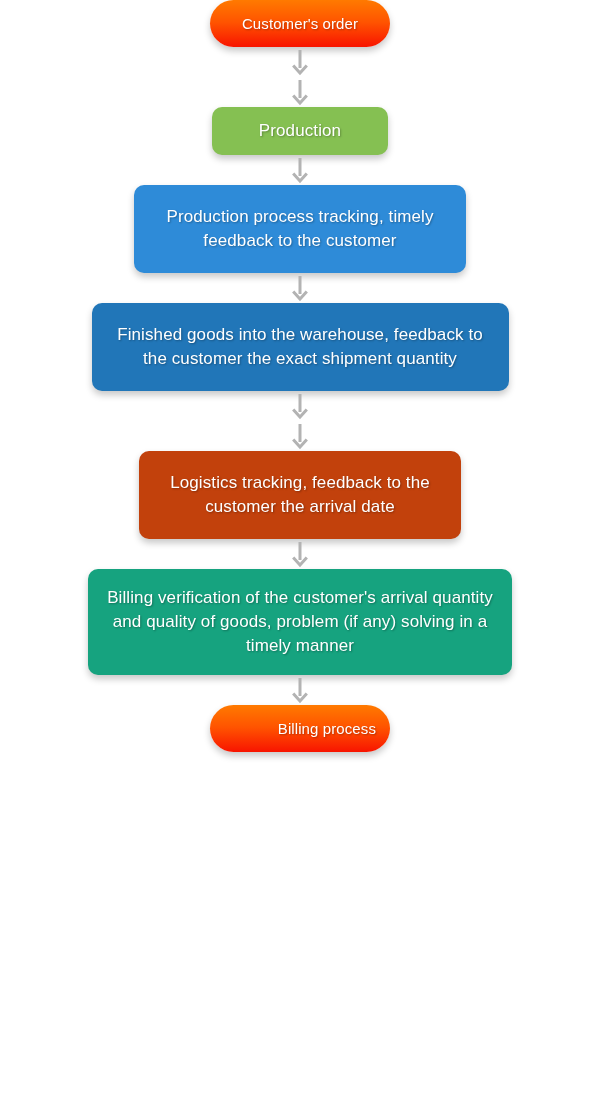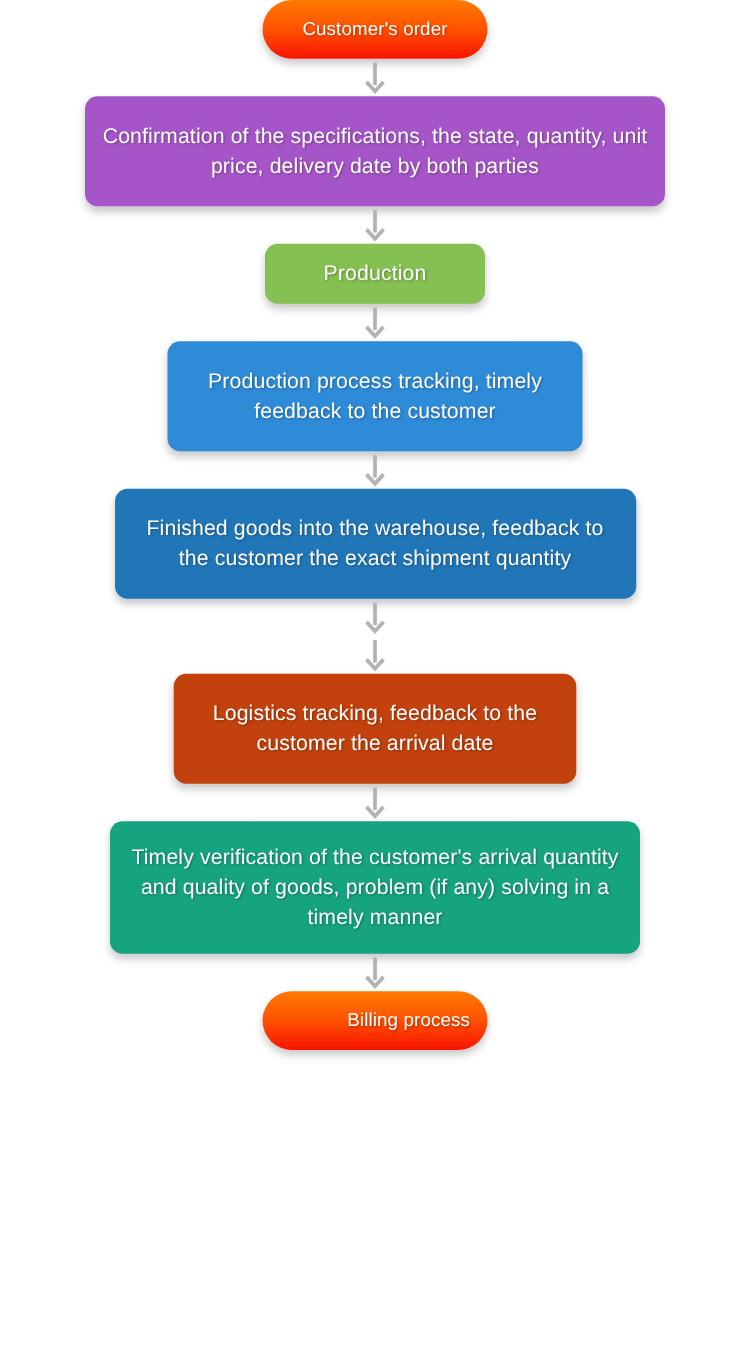--- a/index.html
+++ b/index.html
@@ -74,23 +74,20 @@
     <span>Customer's order</span>
   </div>
 
   <div class="arrow">
     <svg width="20" height="28" viewBox="0 0 20 28" aria-hidden="true">
       <path d="M10 2 L10 20" stroke="#b3b3b3" stroke-width="3" fill="none"></path>
       <path d="M3.2 17.5 L10 25 L16.8 17.5" stroke="#b3b3b3" stroke-width="3" fill="none" stroke-linecap="butt" stroke-linejoin="miter"></path>
     </svg>
   </div>
 
-  <div class="node n2" style="background: #a655c8;">
-    <span>Confirmation of the specifications, the state, quantity, unit price, delivery date by both parties</span>
-  </div>
 
   <div class="arrow">
     <svg width="20" height="28" viewBox="0 0 20 28" aria-hidden="true">
       <path d="M10 2 L10 20" stroke="#b3b3b3" stroke-width="3" fill="none"></path>
       <path d="M3.2 17.5 L10 25 L16.8 17.5" stroke="#b3b3b3" stroke-width="3" fill="none"></path>
     </svg>
   </div>
 
   <div class="node n3" style="background: #85c052;">
     <span>Production</span>
@@ -138,21 +135,21 @@
   </div>
 
   <div class="arrow">
     <svg width="20" height="28" viewBox="0 0 20 28" aria-hidden="true">
       <path d="M10 2 L10 20" stroke="#b3b3b3" stroke-width="3" fill="none"></path>
       <path d="M3.2 17.5 L10 25 L16.8 17.5" stroke="#b3b3b3" stroke-width="3" fill="none"></path>
     </svg>
   </div>
 
   <div class="node n8" style="background: #16a37f;">
-    <span>Timely verification of the customer's arrival quantity and quality of goods, problem (if any) solving in a timely manner</span>
+    <span>Billing verification of the customer's arrival quantity and quality of goods, problem (if any) solving in a timely manner</span>
   </div>
 
   <div class="arrow">
     <svg width="20" height="28" viewBox="0 0 20 28" aria-hidden="true">
       <path d="M10 2 L10 20" stroke="#b3b3b3" stroke-width="3" fill="none"></path>
       <path d="M3.2 17.5 L10 25 L16.8 17.5" stroke="#b3b3b3" stroke-width="3" fill="none"></path>
     </svg>
   </div>
 
   <div class="node pill n9" style="background: linear-gradient(180deg, #ff7a00 0%, #ff5300 48%, #f81400 100%); justify-content: flex-end;">

